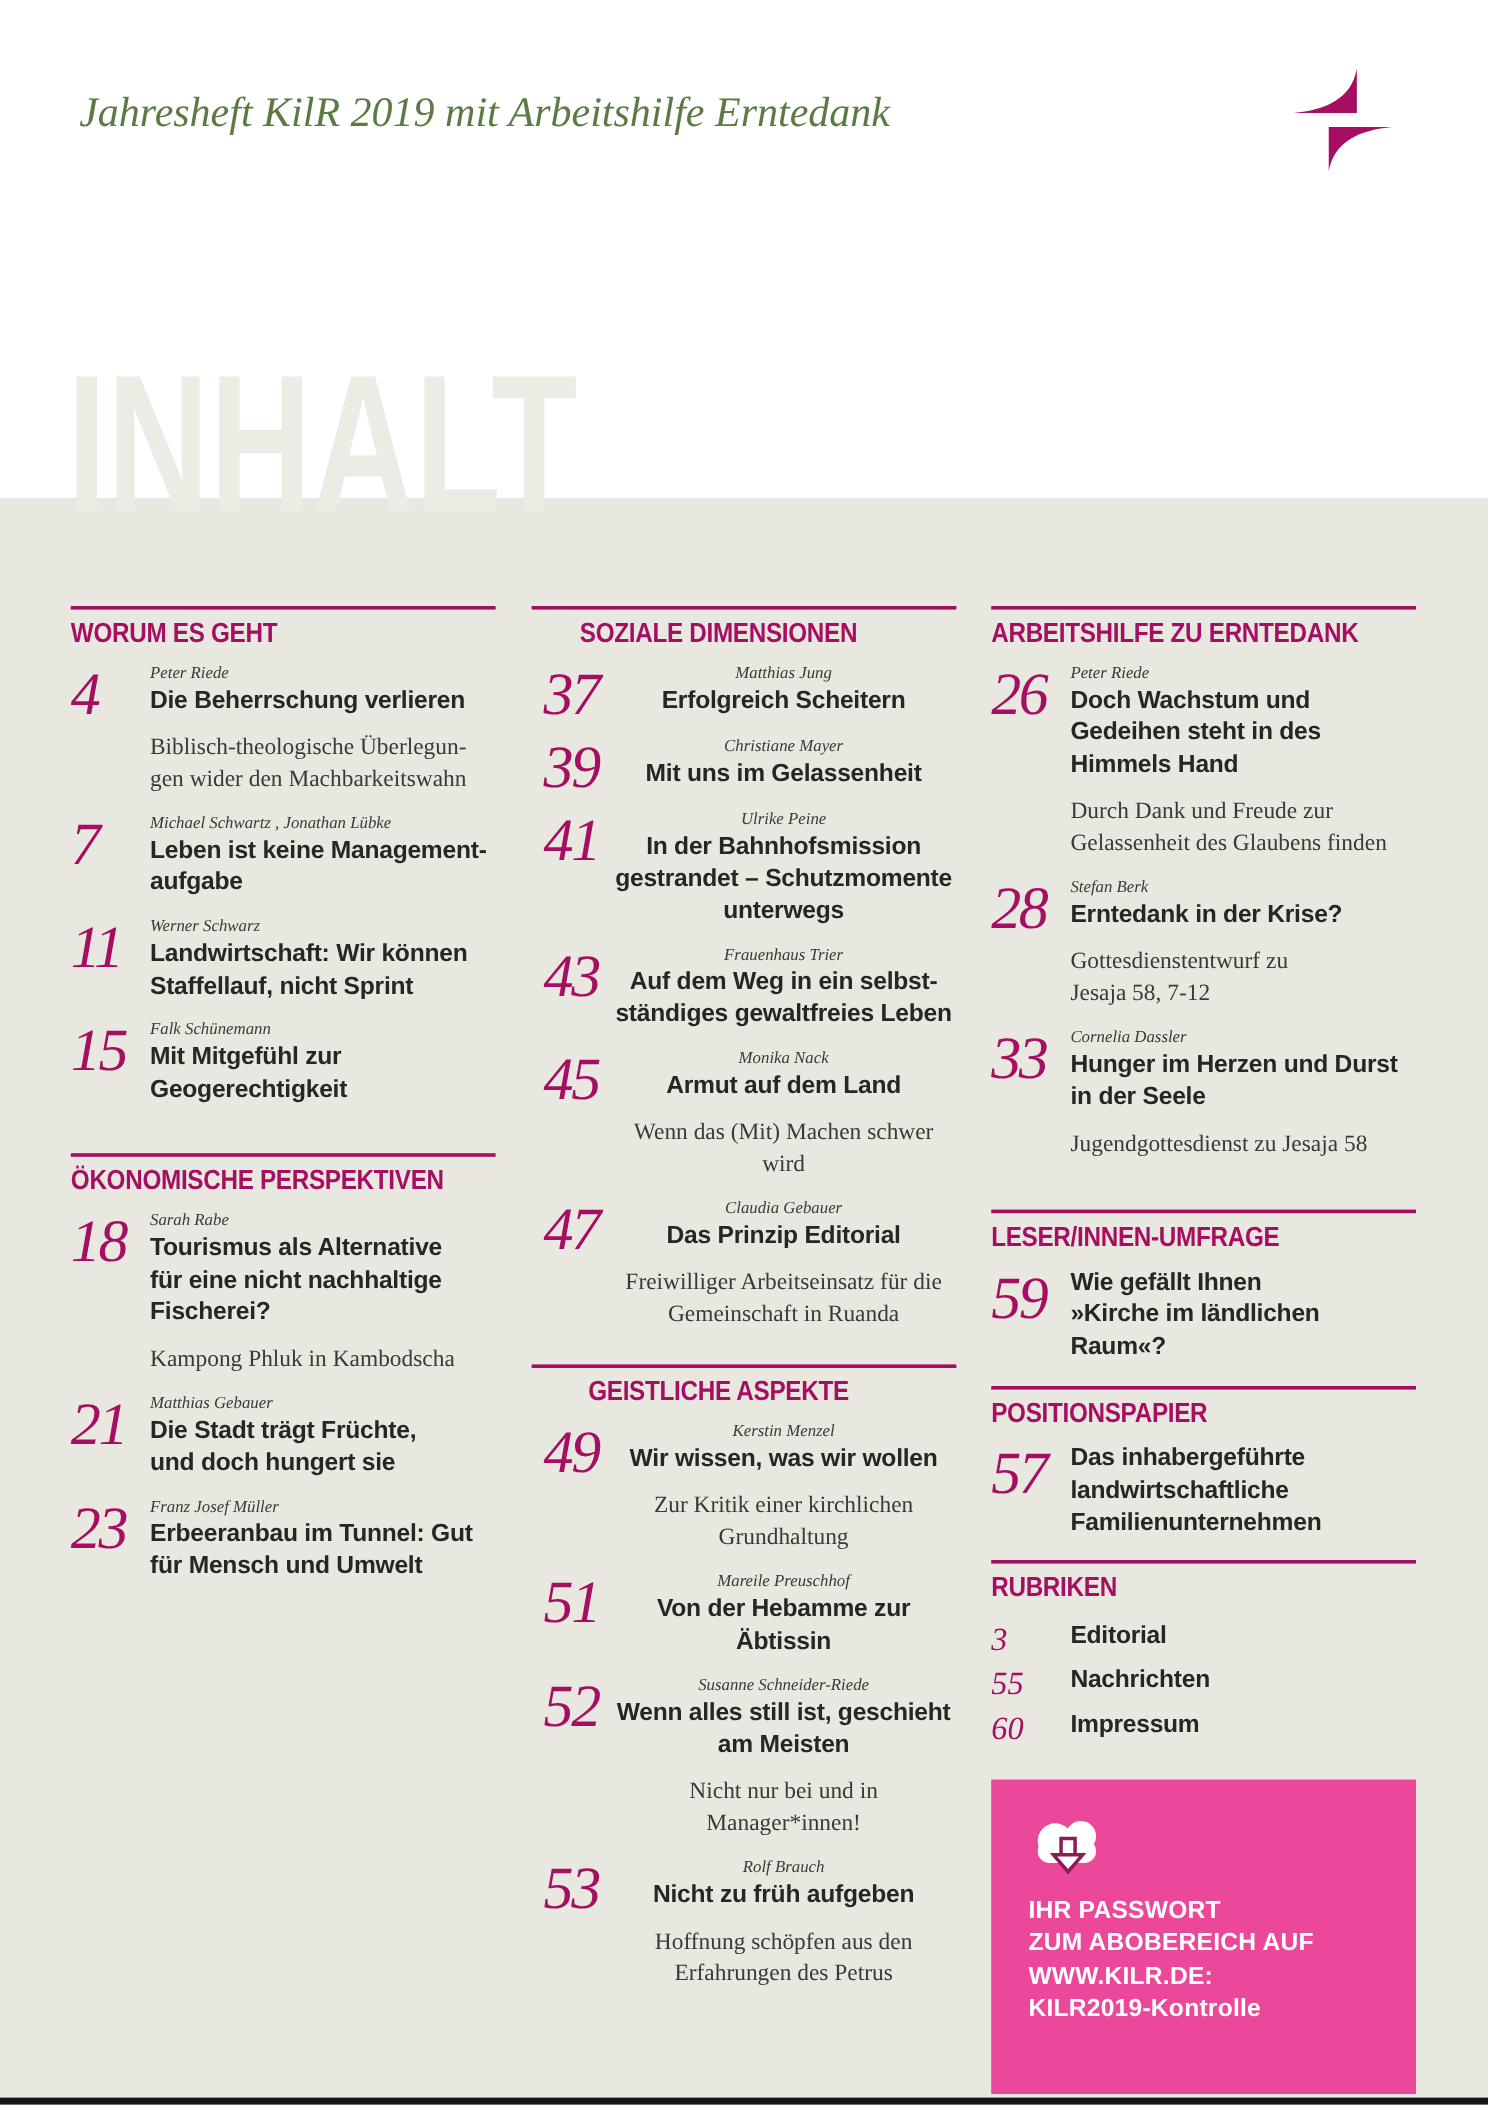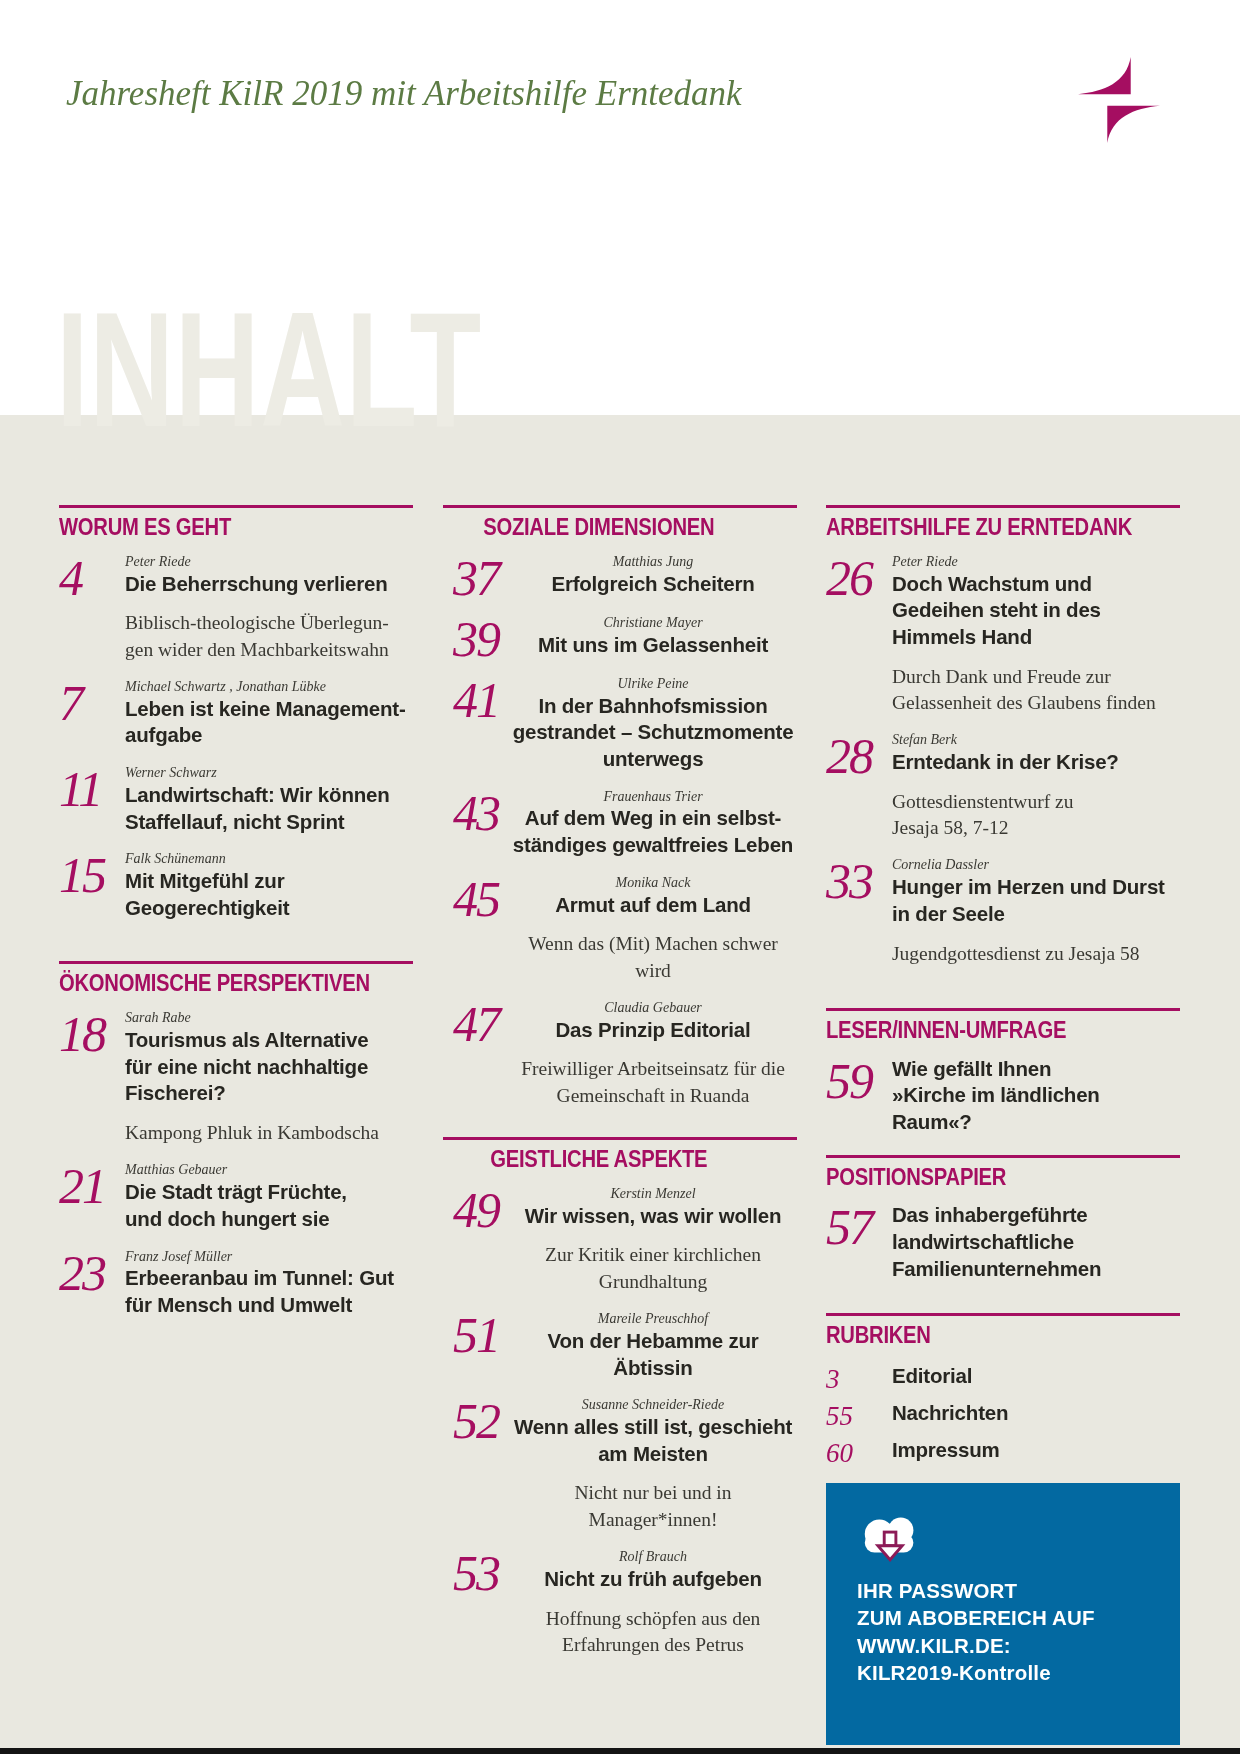--- a/index.html
+++ b/index.html
@@ -30,21 +30,21 @@
   }
   .logo{position:absolute;left:1078px;top:56px;width:82px;height:88px;}
   
   .col{position:absolute;top:505px;width:354px;}
   #col1{left:59px;} #col2{left:443px;text-align:center;} #col3{left:826px;}
   .toc-section{margin:0;}
   #col1 .toc-section:nth-of-type(2){margin-top:40px;}
   #col2 .toc-section:nth-of-type(2){margin-top:28px;}
   #col3 .toc-section:nth-of-type(2){margin-top:41px;}
   #col3 .toc-section:nth-of-type(3){margin-top:19px;}
-  #col3 .toc-section:nth-of-type(4){margin-top:31px;}
+  #col3 .toc-section:nth-of-type(4){margin-top:18px;}
   .rule{height:3px;background:#A50E61;margin-bottom:7px;}
   .heading{
     font-family:"Liberation Sans", sans-serif;font-weight:700;
     font-size:23px;line-height:1.12;color:#A50E61;
     letter-spacing:-0.3px;white-space:nowrap;
     transform:scaleX(0.88);transform-origin:left;
     margin-bottom:12px;
   }
   .entry{display:flex;align-items:flex-start;margin-bottom:15px;}
   .num{
@@ -67,21 +67,21 @@
     font-family:"Liberation Serif", serif;
     font-size:19.5px;line-height:1.35;color:#3A3933;white-space:pre-line;margin-top:13px;
   }
   
   .centry{margin-bottom:3px;}
   .centry .num{font-size:27px;line-height:1.15;letter-spacing:0;padding-top:3px;}
   .centry .title{line-height:1.5;}
   
   .password-box{
     position:absolute;left:826px;top:1483px;width:354px;height:262px;
-    background:#0369a1;box-sizing:border-box;padding:22px 20px 0 31px;
+    background:#ec4899;box-sizing:border-box;padding:22px 20px 0 31px;
   }
   .box-text{
     font-family:"Liberation Sans", sans-serif;font-weight:700;
     font-size:20.5px;line-height:1.33;color:#ffffff;white-space:pre-line;
     margin-top:8px;letter-spacing:0.2px;
   }
 </style>
 </head>
 <body>
 

